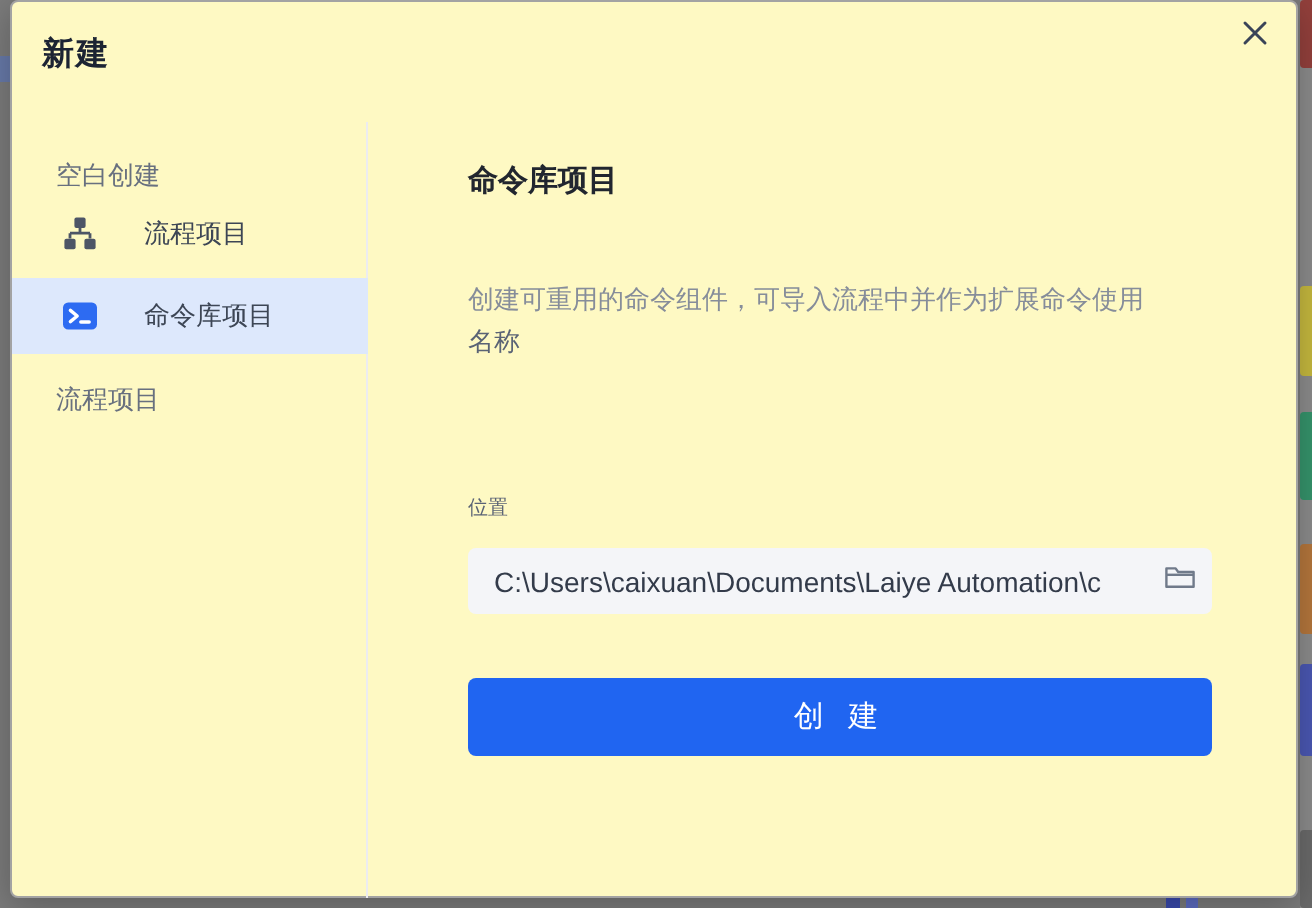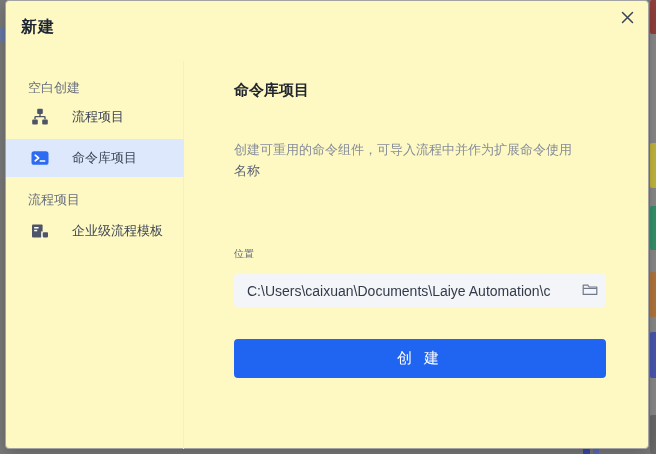--- a/index.html
+++ b/index.html
@@ -130,32 +130,20 @@
           <rect x="0.5" y="2.2" width="17" height="13.6" rx="2.6" fill="#2d6bf2"></rect>
           <path d="M4.2 6.2 L7.6 9 L4.2 11.8" stroke="#ffffff" stroke-width="1.7" fill="none" stroke-linecap="round" stroke-linejoin="round"></path>
           <path d="M9.4 12h4.2" stroke="#ffffff" stroke-width="1.7" stroke-linecap="round"></path>
         </svg>
       </span>
       <span class="lbl">命令库项目</span>
     </div>
 
     <div class="section-label sec2">流程项目</div>
 
-    <div class="side-item item3">
-      <span class="ic">
-        <svg width="18" height="18" viewBox="0 0 18 18">
-          <rect x="1" y="2.6" width="10.6" height="12.8" rx="1" fill="#4d5566"></rect>
-          <rect x="3.2" y="5" width="4.4" height="1.5" fill="#ffffff"></rect>
-          <rect x="3.2" y="7.8" width="3" height="1.5" fill="#ffffff"></rect>
-          <rect x="10.2" y="9.4" width="1.6" height="7" fill="#ffffff"></rect>
-          <rect x="11.8" y="10.2" width="5.2" height="5.2" rx="0.8" fill="#4d5566"></rect>
-        </svg>
-      </span>
-      <span class="lbl">企业级流程模板</span>
-    </div>
   </div>
 
   <div class="content">
 
     <div class="c-heading">命令库项目</div>
     <div class="c-desc">创建可重用的命令组件，可导入流程中并作为扩展命令使用</div>
 
     <div class="f-label1">名称</div>
 
     <div class="f-label2">位置</div>

